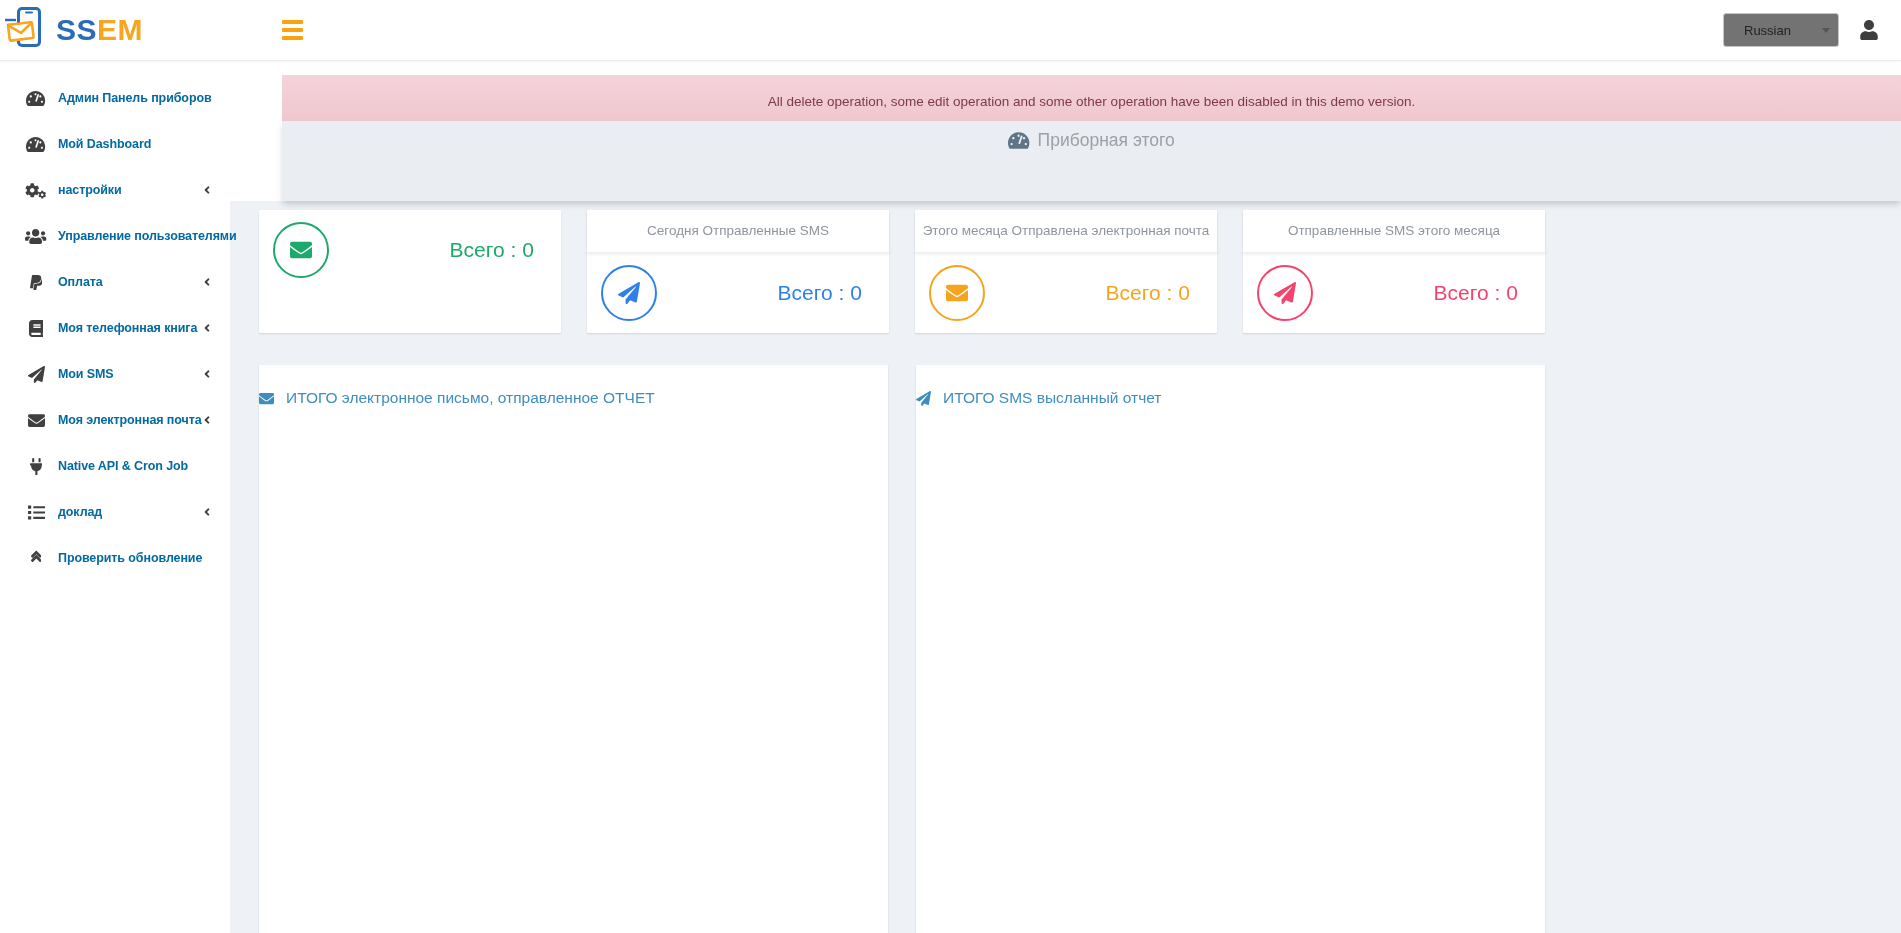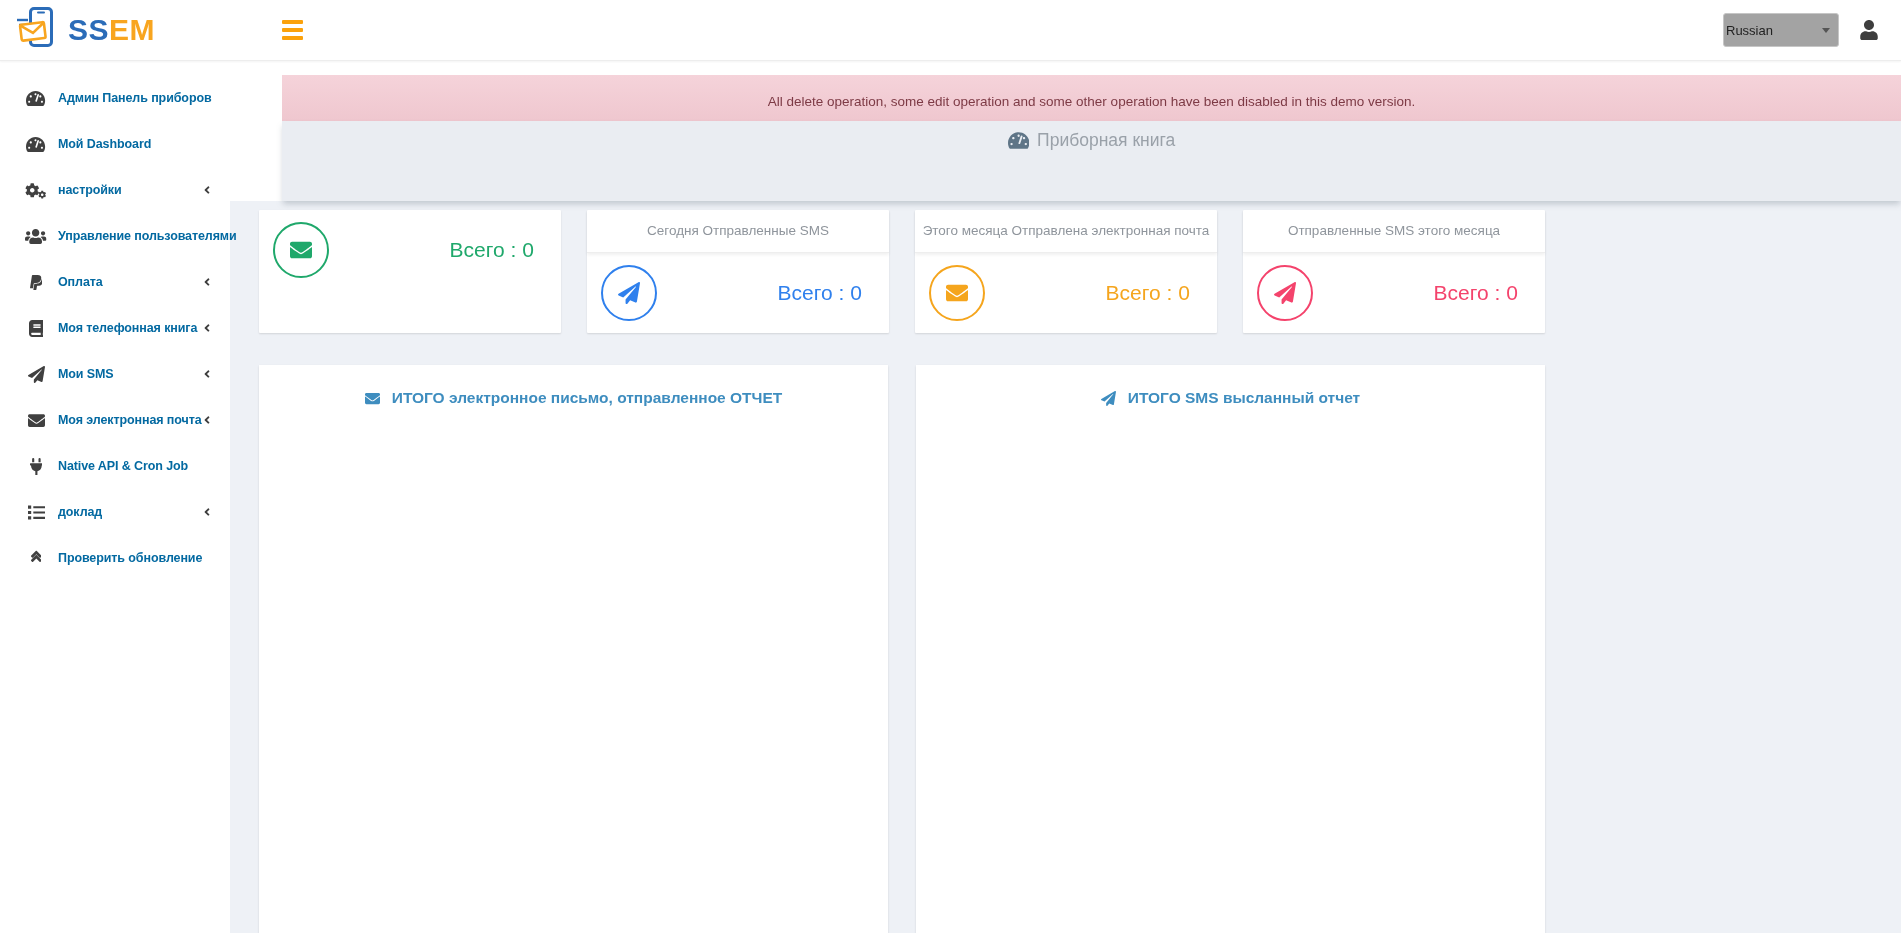--- a/index.html
+++ b/index.html
@@ -6,32 +6,32 @@
   body{
     width:1901px;height:933px;position:relative;overflow:hidden;
     font-family:"Liberation Sans",sans-serif;background:#eef1f6;
   }
   
   .header{
     position:absolute;top:0;left:0;right:0;height:60px;background:#fff;
     border-bottom:1px solid #ededed;box-shadow:0 1px 2px rgba(0,0,0,.05);
     display:flex;align-items:center;z-index:50;
   }
-  .brand{width:230px;display:flex;align-items:center;padding-left:16px;box-sizing:border-box;cursor:pointer;}
+  .brand{width:230px;display:flex;align-items:center;padding-left:4px;box-sizing:border-box;cursor:pointer;}
   .brand-text{font-size:30px;font-weight:bold;letter-spacing:.5px;margin-left:6px;}
   .brand-ss{color:#2b6cb8;}
   .brand-em{color:#f8a51f;}
   .hamburger{margin-left:52px;width:26px;height:20px;display:flex;flex-direction:column;justify-content:space-between;cursor:pointer;background:none;border:none;padding:0;}
   .hamburger span{display:block;width:21px;height:4px;border-radius:1px;background:#fba20c;}
   .header-right{margin-left:auto;display:flex;align-items:center;gap:20px;padding-right:22px;}
   .lang-wrap{position:relative;}
   .lang-wrap select{
     -webkit-appearance:none;appearance:none;width:116px;height:34px;
-    border:1px solid #c6c6c6;border-radius:3px;background:#a3a3a3;color:#222;
-    font-size:13px;font-family:"Liberation Sans",sans-serif;padding:0 24px 0 2px;cursor:pointer;
+    border:1px solid #c6c6c6;border-radius:3px;background:#737373;color:#222;
+    font-size:13px;font-family:"Liberation Sans",sans-serif;padding:0 24px 0 20px;cursor:pointer;
   }
   .lang-caret{position:absolute;right:9px;top:15px;width:0;height:0;pointer-events:none;
     border-left:4px solid transparent;border-right:4px solid transparent;border-top:5px solid #555;}
   .user-btn{background:none;border:none;padding:0;cursor:pointer;color:#3e3e3e;width:20px;height:20px;}
   .user-btn svg{width:20px;height:20px;display:block;}
   
   .sidebar{
     position:absolute;top:60px;left:0;bottom:0;width:230px;background:#fff;z-index:40;
   }
   .sb-menu{padding-top:15px;}
@@ -71,22 +71,22 @@
   .stat-icon-circle{
     width:56px;height:56px;border-radius:50%;border:2px solid;box-sizing:border-box;
     display:flex;align-items:center;justify-content:center;flex:none;
   }
   .stat-icon-circle svg{height:22px;display:block;}
   .stat-total{margin-left:auto;font-size:21px;font-weight:400;display:flex;gap:6px;}
   
   .panels-row{display:flex;gap:28px;}
   .report-panel{width:629px;height:620px;background:#fff;box-shadow:0 1px 2px rgba(0,0,0,.12);box-sizing:border-box;}
   .report-panel-title{
-    margin-top:24px;display:flex;align-items:center;justify-content:center;gap:12px;
-    color:#3e8dbf;font-weight:bold;font-size:15.5px;
+    margin-top:24px;display:flex;align-items:center;gap:12px;
+    color:#3e8dbf;font-weight:normal;font-size:15.5px;
   }
   .report-panel-title .icon{display:flex;}
   .report-panel-title .icon svg{height:15px;display:block;}
 </style>
 </head>
 <body>
 
 <div class="header">
   <div class="brand">
     <span>
@@ -256,21 +256,21 @@
   <div class="alert-banner">
     <span>All delete operation, some edit operation and some other operation have been disabled in this demo version.</span>
   </div>
   <div class="title-strip">
     <div class="title-inner">
       <span class="icon">
           <svg viewBox="0 0 576 512" fill="currentColor">
             <path d="M288 32C128.9 32 0 160.9 0 320c0 52.8 14.3 102.3 39.1 144.8 5.6 9.6 16.3 15.2 27.4 15.2h443c11.1 0 21.8-5.6 27.4-15.2C561.8 422.3 576 372.8 576 320c0-159.1-128.9-288-288-288zm0 64c14.7 0 26.6 10.1 30.3 23.7-1.1 2.3-2.6 4.2-3.5 6.7l-9.4 28.3c-5.3 3.3-11.2 5.3-17.4 5.3-17.7 0-32-14.3-32-32s14.3-32 32-32zM96 384c-17.7 0-32-14.3-32-32s14.3-32 32-32 32 14.3 32 32-14.3 32-32 32zm48-160c-17.7 0-32-14.3-32-32s14.3-32 32-32 32 14.3 32 32-14.3 32-32 32zm246.8-72.4l-61.3 184c-3.3 9.8-12.5 16.4-22.8 16.4h-1.4c-13.3 0-24-10.7-24-24 0-2.6.4-5.2 1.2-7.6l61.3-184c4.2-12.6 17.8-19.4 30.4-15.2 12.5 4.2 19.3 17.8 15.1 30.4zM480 384c-17.7 0-32-14.3-32-32s14.3-32 32-32 32 14.3 32 32-14.3 32-32 32zm-48-160c-17.7 0-32-14.3-32-32s14.3-32 32-32 32 14.3 32 32-14.3 32-32 32z"></path>
           </svg>
         </span>
-      <span>Приборная книга</span>
+      <span>Приборная этого</span>
     </div>
   </div>
   <div class="content">
     <div class="cards-row">
   <div class="stat-card">
     <div class="stat-card-body" style="color:#1fa86b">
       <span class="stat-icon-circle" style="border-color:#1fa86b">
               <svg viewBox="0 0 512 512" fill="currentColor">
                 <path d="M502.3 190.8c3.9-3.1 9.7-.2 9.7 4.7V400c0 26.5-21.5 48-48 48H48c-26.5 0-48-21.5-48-48V195.6c0-5 5.7-7.8 9.7-4.7 22.4 17.4 52.1 39.5 154.1 113.6 21.1 15.4 56.7 47.8 92.2 47.6 35.7.3 72-32.8 92.3-47.6 102-74.1 131.6-96.3 154-113.7zM256 320c23.2.4 56.6-29.2 73.4-41.4 132.7-96.3 142.8-104.7 173.4-128.7 5.8-4.5 9.2-11.5 9.2-18.9v-19c0-26.5-21.5-48-48-48H48C21.5 64 0 85.5 0 112v19c0 7.4 3.4 14.3 9.2 18.9 30.6 23.9 40.7 32.4 173.4 128.7 16.8 12.2 50.2 41.8 73.4 41.4z"></path>
               </svg>

